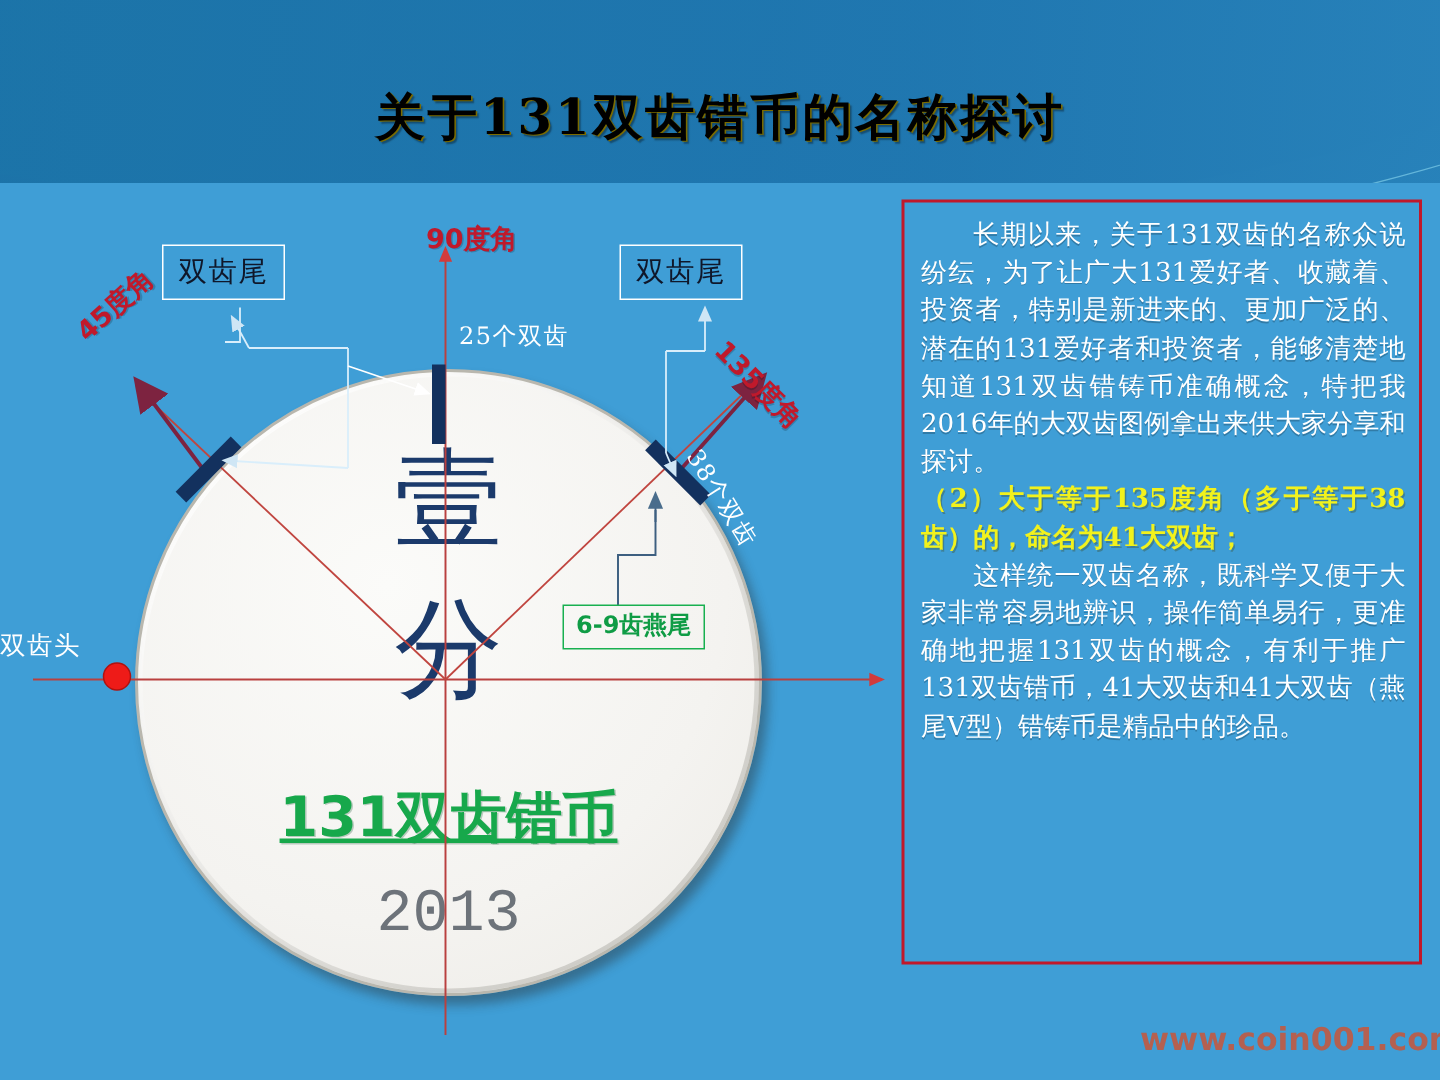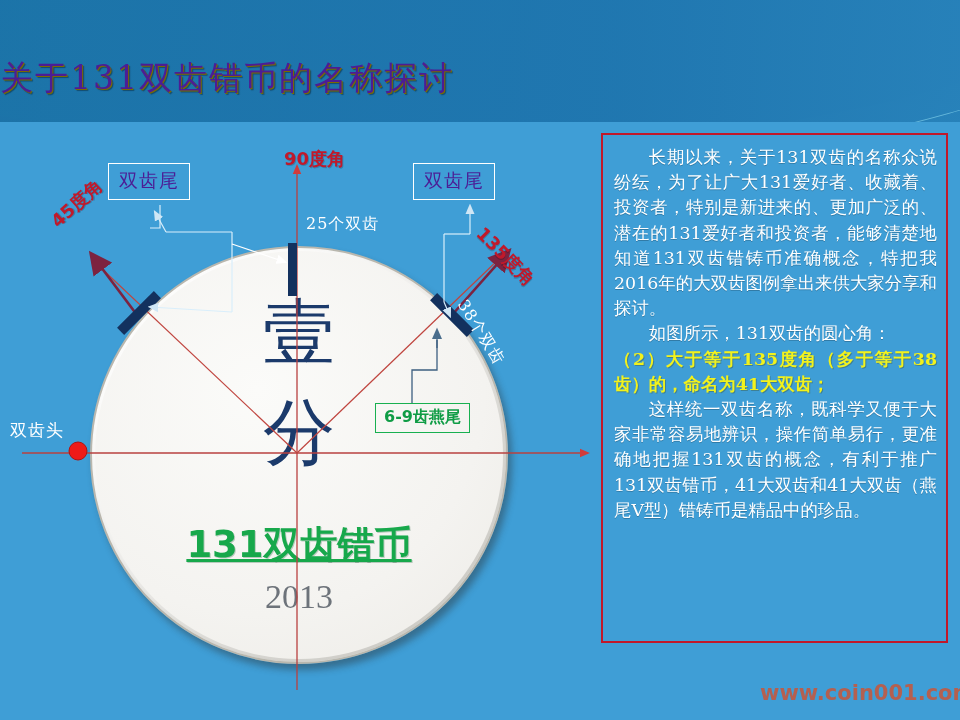--- a/index.html
+++ b/index.html
@@ -22,65 +22,65 @@
        background:linear-gradient(95deg,#12799c 0%,#1a6ea8 55%,#2b83ba 100%);opacity:.85;}
   .sw3{left:-520px;top:-60px;width:1900px;height:330px;
        background:linear-gradient(90deg,#1b6fa4 0%,#2179b2 60%,#3190c7 100%);opacity:.8;}
   .hair{position:absolute;border-radius:50%;border:1px solid rgba(150,225,245,.55);background:transparent;}
   .h1{left:-350px;top:-255px;width:1520px;height:430px;}
   .h2{left:-400px;top:-210px;width:1640px;height:430px;border-color:rgba(130,215,240,.38);}
   .h3{left:-480px;top:-150px;width:1790px;height:420px;border-color:rgba(120,205,235,.3);}
   .glowline{position:absolute;left:-300px;top:-240px;width:1500px;height:440px;border-radius:50%;
             border-top:0;border-left:0;border-right:0;border-bottom:2px solid rgba(190,240,255,.55);}
 
-  .title{position:absolute;left:0;top:56px;width:960px;
+  .title{position:absolute;left:0;top:56px;width:960px;text-align:center;
          font-family:"DejaVu Serif","Liberation Serif",serif;
-         font-weight:normal;font-size:33px;letter-spacing:2px;color:#4c1d95;
+         font-weight:bold;font-size:33px;letter-spacing:2px;color:#000000;
          text-shadow:1px 1px 0 #7a6b00,2px 2px 1px rgba(0,0,0,.35);white-space:nowrap;}
 
   
   .coin{position:absolute;left:90px;top:246px;width:414px;height:414px;border-radius:50%;
         background:radial-gradient(circle at 38% 32%,#fdfdfb 0%,#f6f5f2 55%,#ecebe7 80%,#e3e2dd 100%);
         box-shadow:4px 6px 7px rgba(40,40,40,.40), inset -7px -8px 14px rgba(140,138,128,.35),
                    inset 4px 4px 10px rgba(255,255,255,.9);
         border:2px solid #b9b7ae;}
   .coin-inner{position:absolute;inset:3px;border-radius:50%;
               background:radial-gradient(circle at 40% 34%,#fbfbf9 0%,#f4f3f0 62%,#eceae5 100%);}
 
   .coin-txt{position:absolute;left:0;width:414px;text-align:center;pointer-events:none;}
   .ch1{top:48px;font-family:"DejaVu Serif","Liberation Serif",serif;font-size:72px;color:#1b3a6b;line-height:1;}
   .ch2{top:148px;font-family:"DejaVu Serif","Liberation Serif",serif;font-size:72px;color:#1b3a6b;line-height:1;}
   .ch3{top:272px;font-family:"DejaVu Sans","Liberation Sans",sans-serif;font-weight:bold;font-size:37px;color:#17a84b;
        text-shadow:1px 1px 0 rgba(0,70,30,.25);text-decoration:underline;}
-  .ch4{top:330px;font-family:Liberation Serif, serif;font-size:34px;color:#6d737a;}
+  .ch4{top:340px;font-family:Liberation Mono, monospace;font-size:40px;color:#6d737a;}
 
   
   svg.overlay{position:absolute;left:0;top:0;width:960px;height:720px;overflow:visible;}
 
   
   .lab{position:absolute;white-space:nowrap;}
-  .boxlab{border:1px solid #ffffff;color:#4c1d95;background:transparent;
+  .boxlab{border:1px solid #ffffff;color:#0f172a;background:transparent;
           font-family:"DejaVu Serif","Liberation Serif",serif;font-size:19px;
           padding:4px 10px 5px;letter-spacing:1px;}
   .greenbox{border:1px solid #18b050;color:#0f9c45;background:transparent;
           font-family:"DejaVu Sans","Liberation Sans",sans-serif;font-weight:bold;font-size:16px;
           padding:3px 8px 4px;letter-spacing:0;}
   .redang{color:#c0192b;font-family:"DejaVu Sans","Liberation Sans",sans-serif;font-weight:bold;font-size:18px;
           text-shadow:1px 1px 0 rgba(0,0,0,.18);}
   .whitesm{color:#ffffff;font-family:"DejaVu Serif","Liberation Serif",serif;font-size:16px;letter-spacing:1px;}
   .whitehd{color:#ffffff;font-family:"DejaVu Serif","Liberation Serif",serif;font-size:17px;letter-spacing:1px;}
 
   #lbl-tail-left{left:108px;top:163px;}
   #lbl-tail-right{left:413px;top:163px;}
   #lbl-45{left:46px;top:215px;transform:rotate(-42deg);transform-origin:left top;}
   #lbl-90{left:284px;top:147px;}
   #lbl-135{left:488px;top:222px;transform:rotate(45deg);transform-origin:left top;}
   #lbl-25{left:306px;top:214px;}
   #lbl-38{left:470px;top:296px;transform:rotate(58deg);transform-origin:left top;}
-  #lbl-head{left:10px;top:419px;}
+  #lbl-head{left:0;top:419px;}
   #lbl-swallow{left:375px;top:403px;}
 
   
   .panel{position:absolute;left:601px;top:133px;width:347px;height:510px;
          border:2px solid #c0182b;box-sizing:border-box;padding:10px 9px 6px 11px;}
   .ptxt{font-family:"DejaVu Serif","Liberation Serif",serif;color:#ffffff;
         font-size:17.4px;line-height:25.2px;letter-spacing:0px;text-align:justify;
         text-shadow:0 1px 0 rgba(0,0,0,.22);}
   .ptxt p{margin:0;}
   .ptxt p.ind{text-indent:2em;}
@@ -182,21 +182,20 @@
   <div class="lab redang" id="lbl-90">90度角</div>
   <div class="lab redang" id="lbl-135">135度角</div>
   <div class="lab whitesm" id="lbl-25">25个双齿</div>
   <div class="lab whitesm" id="lbl-38">38个双齿</div>
   <div class="lab whitehd" id="lbl-head">双齿头</div>
   <div class="lab greenbox" id="lbl-swallow">6-9齿燕尾</div>
 
   <div class="panel">
     <div class="ptxt">
       <p class="ind">长期以来，关于131双齿的名称众说纷纭，为了让广大131爱好者、收藏着、投资者，特别是新进来的、更加广泛的、潜在的131爱好者和投资者，能够清楚地知道131双齿错铸币准确概念，特把我2016年的大双齿图例拿出来供大家分享和探讨。</p>
-      <p class="ind">如图所示，131双齿的圆心角：</p>
       <p class="yellow">（2）大于等于135度角（多于等于38齿）的，命名为41大双齿；</p>
       <p class="ind">这样统一双齿名称，既科学又便于大家非常容易地辨识，操作简单易行，更准确地把握131双齿的概念，有利于推广131双齿错币，41大双齿和41大双齿（燕尾V型）错铸币是精品中的珍品。</p>
     </div>
   </div>
 
   <div class="watermark">www.coin001.com</div>
 
 </div>
 
 </body></html>

